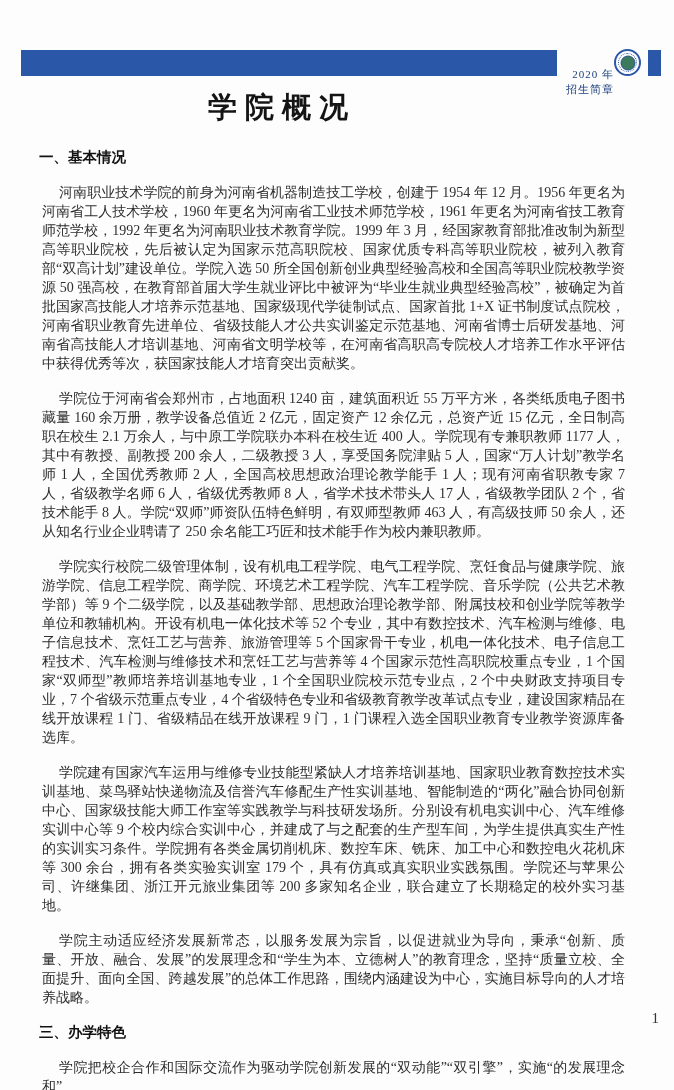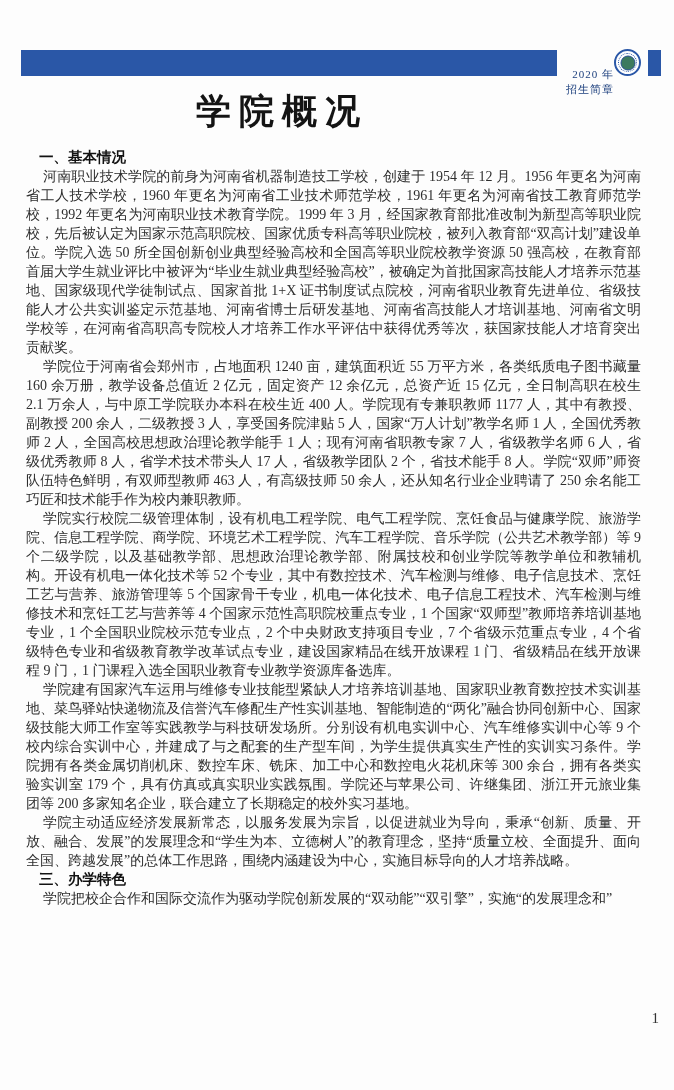--- a/index.html
+++ b/index.html
@@ -37,31 +37,31 @@
   .logo::after{
     content:"";position:absolute;left:50%;top:50%;
     transform:translate(-50%,-50%);
     width:13px;height:13px;border-radius:50%;
     background:#3c7a5e;border:1px solid #274f8e;
   }
   
   .title{
     position:absolute;top:88px;left:0;width:564px;margin:0;
     text-align:center;
-    font-size:35px;font-weight:bold;color:#141414;
+    font-size:29px;font-weight:bold;color:#141414;
     letter-spacing:8px;
     font-family:"Liberation Serif", serif;
   }
   
   .content{
     position:absolute;left:26px;top:148px;width:615px;
     font-size:14px;line-height:19px;color:#2d2d2d;
     text-align:justify;
   }
-  .content p{margin:0;text-indent:17px;}
+  .content p{margin:16px;text-indent:17px;}
   .content h3{
     margin:0;font-size:14.5px;line-height:19px;font-weight:bold;
     color:#121212;text-indent:13px;
     font-family:"Liberation Sans", sans-serif;
   }
   .pagenum{
     position:absolute;top:1010px;right:15px;
     font-size:15px;color:#333;
   }
 </style>

